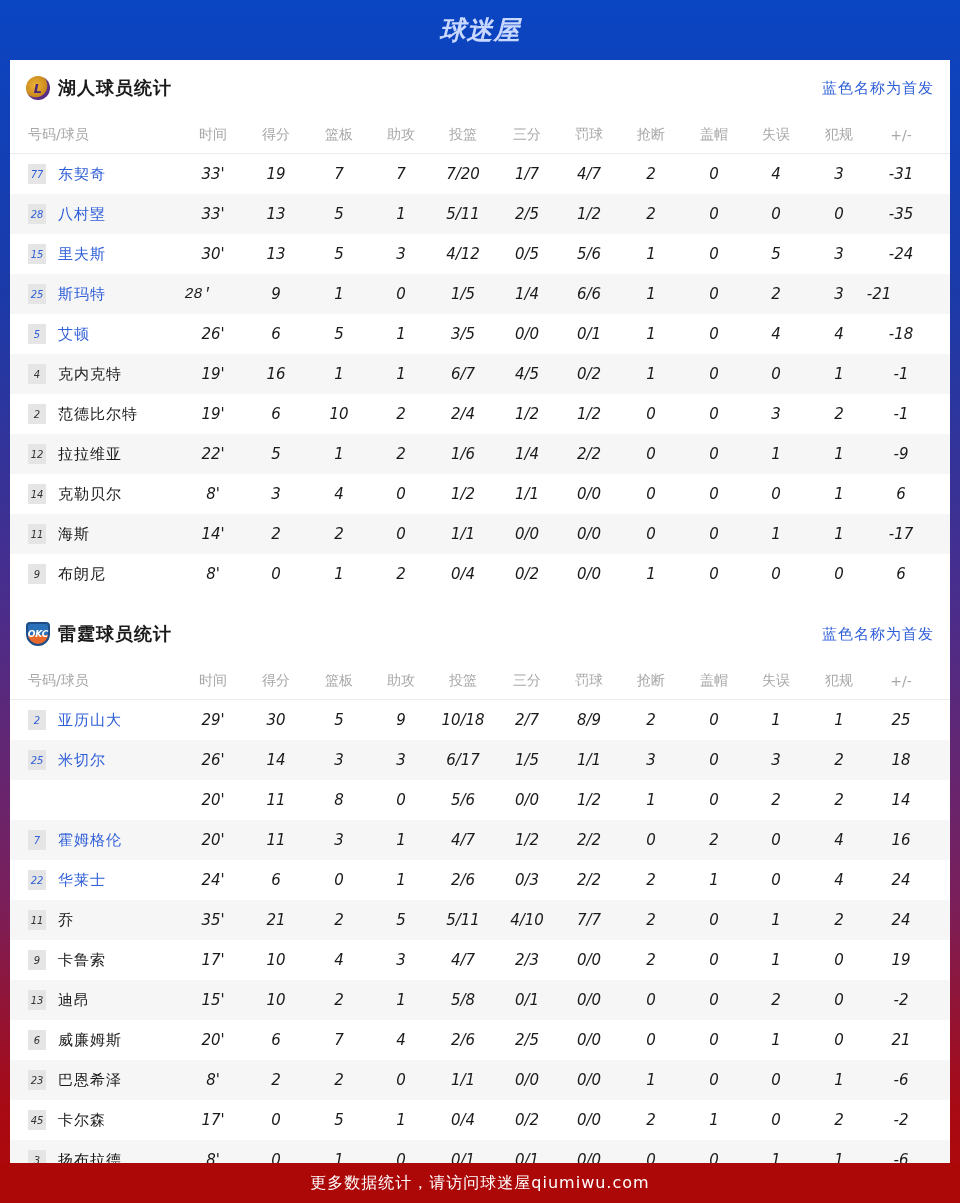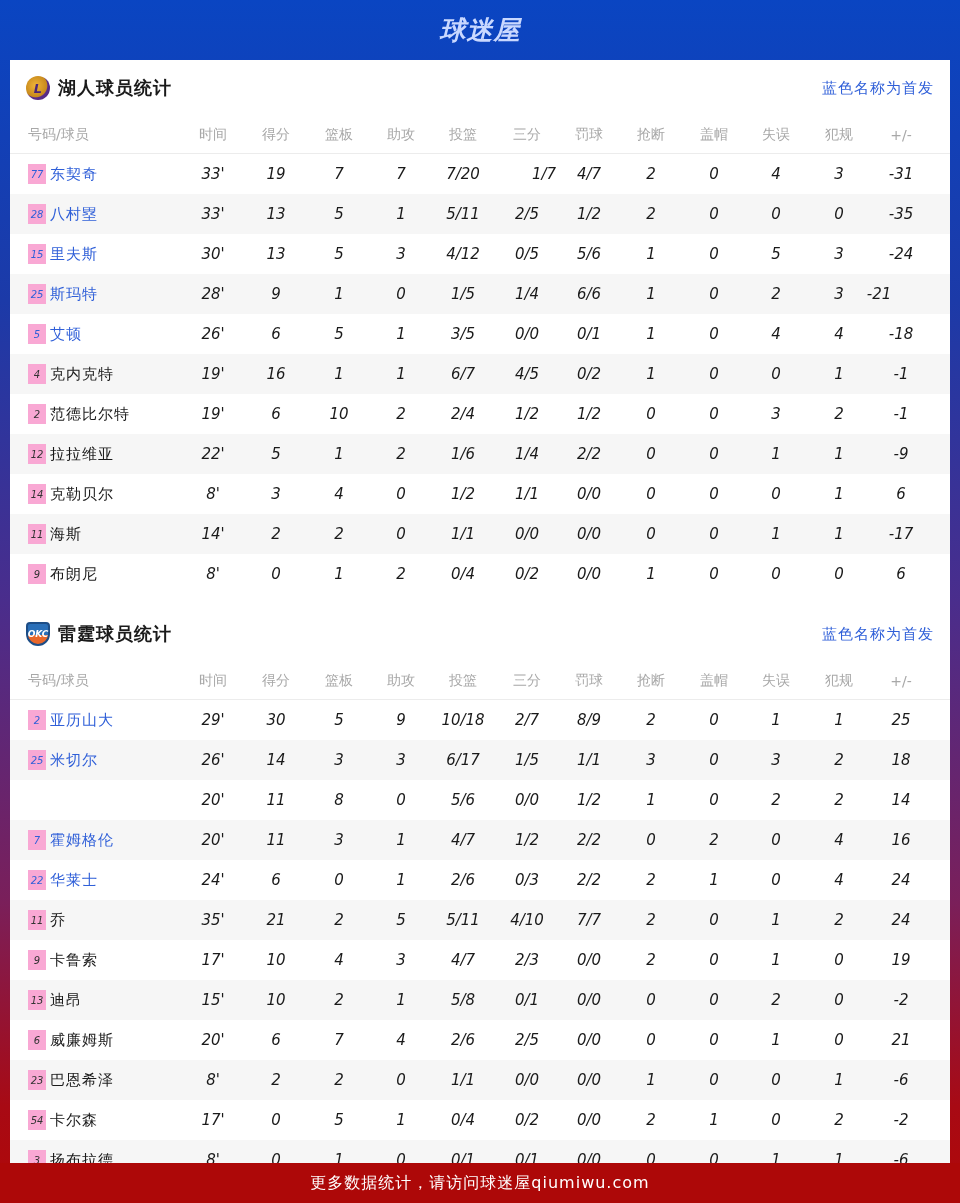--- a/index.html
+++ b/index.html
@@ -57,23 +57,23 @@
     width: 60px; margin-left: -30px;
     font-size: 15px; color: #1a1a1a; font-style: italic;
   }
   .header .cell { color: #a8a8a8; font-style: normal; font-size: 14px; }
   .player {
     position: absolute; left: 18px; top: 0; height: 100%;
     display: flex; align-items: center;
   }
   .header .player-label { color: #a8a8a8; font-size: 14px; margin-left: 0; }
   .num-badge {
-    width: 18px; height: 20px; background: #f9a8d4;
+    width: 18px; height: 20px; background: #e5e5e5;
     display: flex; align-items: center; justify-content: center;
-    font-size: 10px; color: #333; margin-right: 4px; font-style: italic;
+    font-size: 10px; color: #333; margin-right: 12px; font-style: italic;
   }
   .num-badge.starter { color: #2f5fd8; }
   .pname { font-size: 15px; color: #1a1a1a; letter-spacing: 1px; }
   .pname.starter { color: #2f5fd8; }
   .footer {
     position: absolute; left: 0; top: 1163px; width: 960px; height: 40px;
     display: flex; align-items: center; justify-content: center;
     color: #ffffff; font-size: 16px; letter-spacing: 1px;
     background: #ad0808;
   }
@@ -113,21 +113,21 @@
         <div class="row">
           <div class="player">
             <span class="num-badge starter">77</span>
             <span class="pname starter">东契奇</span>
           </div>
           <div class="cell" style="left: 203px;">33'</div>
           <div class="cell" style="left: 266px;">19</div>
           <div class="cell" style="left: 329px;">7</div>
           <div class="cell" style="left: 391px;">7</div>
           <div class="cell" style="left: 453px;">7/20</div>
-          <div class="cell" style="left: 534px; text-align: right;">1/7</div>
+          <div class="cell" style="left: 517px; text-align: right;">1/7</div>
           <div class="cell" style="left: 579px;">4/7</div>
           <div class="cell" style="left: 641px;">2</div>
           <div class="cell" style="left: 704px;">0</div>
           <div class="cell" style="left: 766px;">4</div>
           <div class="cell" style="left: 829px;">3</div>
           <div class="cell" style="left: 891px;">-31</div>
         </div>
         <div class="row alt">
           <div class="player">
             <span class="num-badge starter">28</span>
@@ -162,21 +162,21 @@
           <div class="cell" style="left: 704px;">0</div>
           <div class="cell" style="left: 766px;">5</div>
           <div class="cell" style="left: 829px;">3</div>
           <div class="cell" style="left: 891px;">-24</div>
         </div>
         <div class="row alt">
           <div class="player">
             <span class="num-badge starter">25</span>
             <span class="pname starter">斯玛特</span>
           </div>
-          <div class="cell" style="left: 203px;">28'</div>
+          <div class="cell" style="left: 188px; font-family: Liberation Mono, monospace;">28'</div>
           <div class="cell" style="left: 266px;">9</div>
           <div class="cell" style="left: 329px;">1</div>
           <div class="cell" style="left: 391px;">0</div>
           <div class="cell" style="left: 453px;">1/5</div>
           <div class="cell" style="left: 517px;">1/4</div>
           <div class="cell" style="left: 579px;">6/6</div>
           <div class="cell" style="left: 641px;">1</div>
           <div class="cell" style="left: 704px;">0</div>
           <div class="cell" style="left: 766px;">2</div>
           <div class="cell" style="left: 829px;">3</div>
@@ -503,21 +503,21 @@
           <div class="cell" style="left: 517px;">0/0</div>
           <div class="cell" style="left: 579px;">0/0</div>
           <div class="cell" style="left: 641px;">1</div>
           <div class="cell" style="left: 704px;">0</div>
           <div class="cell" style="left: 766px;">0</div>
           <div class="cell" style="left: 829px;">1</div>
           <div class="cell" style="left: 891px;">-6</div>
         </div>
         <div class="row">
           <div class="player">
-            <span class="num-badge">54</span>
+            <span class="num-badge">45</span>
             <span class="pname">卡尔森</span>
           </div>
           <div class="cell" style="left: 203px;">17'</div>
           <div class="cell" style="left: 266px;">0</div>
           <div class="cell" style="left: 329px;">5</div>
           <div class="cell" style="left: 391px;">1</div>
           <div class="cell" style="left: 453px;">0/4</div>
           <div class="cell" style="left: 517px;">0/2</div>
           <div class="cell" style="left: 579px;">0/0</div>
           <div class="cell" style="left: 641px;">2</div>

